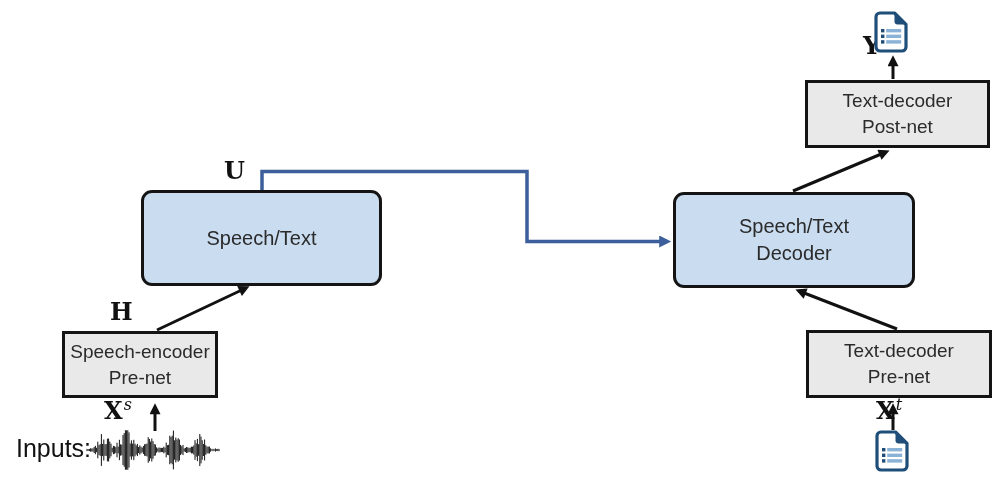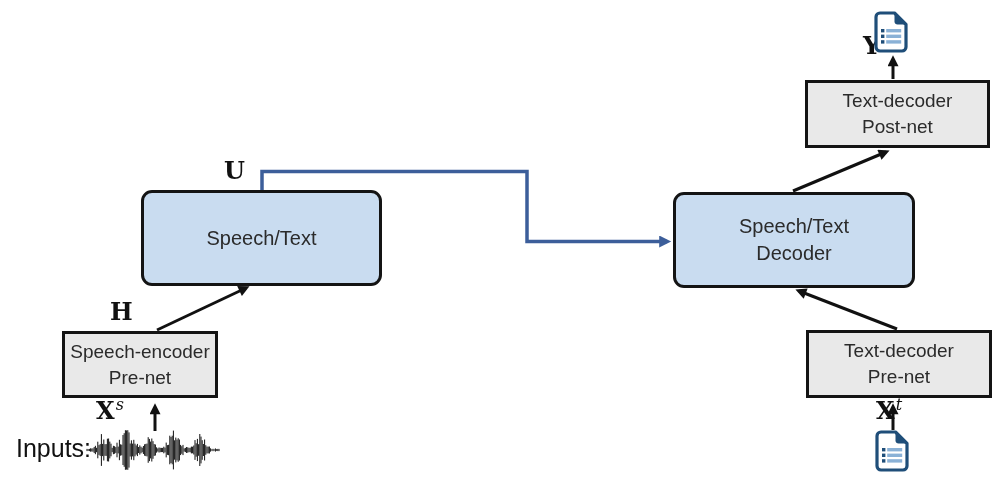--- a/index.html
+++ b/index.html
@@ -69,21 +69,21 @@
   .math-label sup {
     font-family: "DejaVu Serif", "Liberation Serif", serif;
     font-weight: normal;
     font-style: italic;
     font-size: 16px;
     vertical-align: 9px;
     margin-left: 1px;
   }
   #label-u   { left: 224px; top: 156px; }
   #label-h   { left: 110px; top: 297px; }
-  #label-xs  { left: 96px; top: 395px; }
+  #label-xs  { left: 104px; top: 395px; }
   #label-yt  { left: 841px; top: 30px; margin-left: 22px; }
   #label-xt  { left: 839px; top: 395px; margin-left: 37px; }
 
   #inputs-caption {
     position: absolute;
     left: 16px; top: 434px;
     font-size: 25px;
     color: var(--label-text, #111);
   }
 

